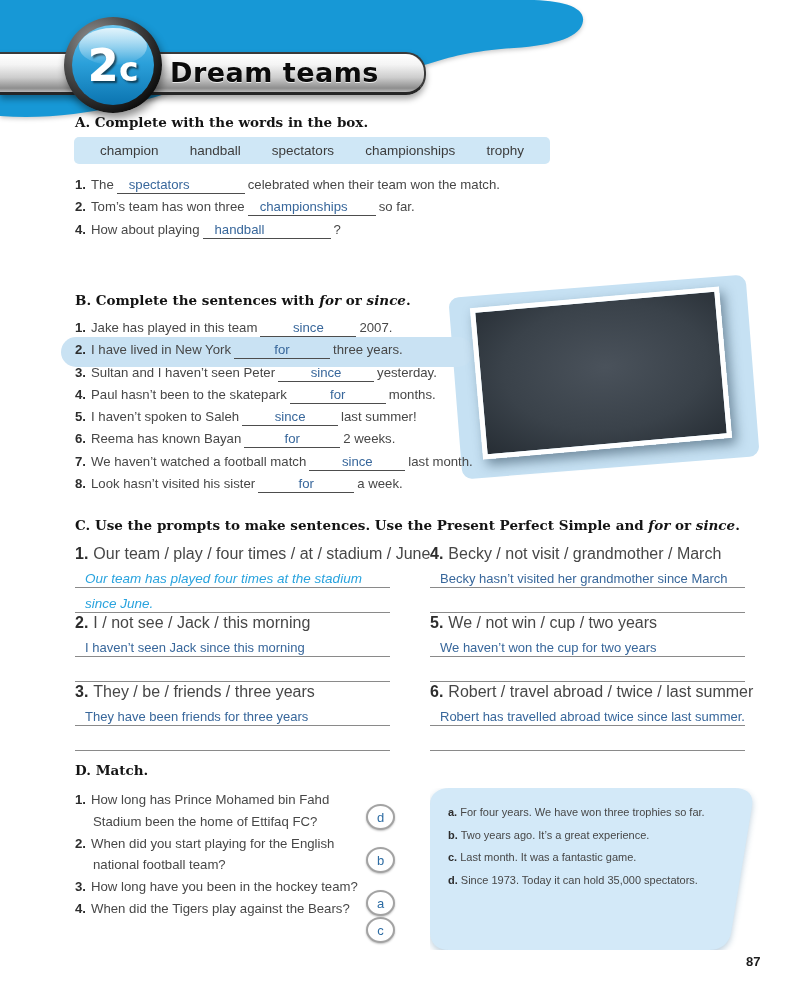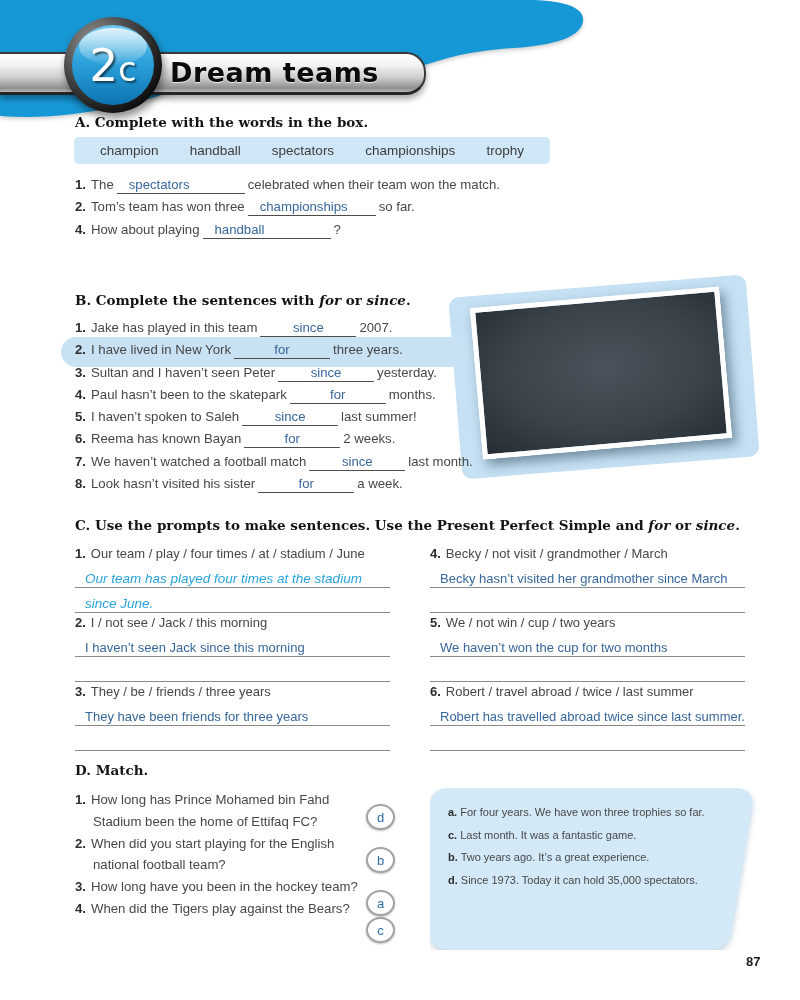--- a/index.html
+++ b/index.html
@@ -17,21 +17,21 @@
   .bar-title{position:absolute;left:170px;top:3px;font-family:"DejaVu Sans",sans-serif;
         font-weight:bold;font-size:27px;letter-spacing:.5px;color:#0b0b0b;text-shadow:0 1px 0 rgba(255,255,255,.7);}
   .badge{position:absolute;left:64px;top:17px;width:98px;height:96px;border-radius:50%;z-index:3;
         background:radial-gradient(circle at 32% 28%,#9a9a9a 0%,#4c4c4c 38%,#0d0d0d 78%);
         box-shadow:2px 5px 9px rgba(0,0,0,.45);}
   .badge-inner{position:absolute;inset:8px;border-radius:50%;overflow:hidden;
         background:linear-gradient(180deg,#6ec7ef 0%,#2ba0da 48%,#0b74b0 100%);
         display:flex;align-items:center;justify-content:center;}
   .badge-inner::before{content:"";position:absolute;left:9%;top:4%;width:82%;height:46%;border-radius:50%;
         background:linear-gradient(180deg,rgba(255,255,255,.8),rgba(255,255,255,.05));}
-  .badge-text{position:relative;color:#fff;font-family:"DejaVu Sans",sans-serif;font-weight:normal;
+  .badge-text{position:relative;color:#fff;font-family:"DejaVu Sans",sans-serif;font-weight:bold;
         text-shadow:2px 2px 2px rgba(0,0,0,.55);line-height:1;}
   .badge-num{font-size:45px;}
   .badge-letter{font-size:33px;}
 
   
   .sec-title{font-family:"DejaVu Serif",serif;font-weight:bold;font-size:13.5px;color:#141414;}
   .sec-title .it{font-style:italic;}
   .num{font-weight:bold;color:#2d2d2d;margin-right:5px;}
   .sent{line-height:22.3px;white-space:nowrap;font-size:13.2px;position:relative;z-index:1;}
   .blank{display:inline-block;border-bottom:1.6px solid #4d4d4d;height:16px;vertical-align:baseline;
@@ -55,21 +55,21 @@
         transform:rotate(-4.5deg);z-index:1;}
   .photo-frame{position:absolute;left:476px;top:297px;width:240px;height:142px;border:5px solid #fff;
         transform:rotate(-5deg);z-index:2;
         background:radial-gradient(ellipse at 52% 46%,#4a525b 0%,#3a424a 58%,#262d34 100%);
         box-shadow:4px 6px 12px rgba(30,55,75,.5);}
 
   
   .secC{position:absolute;left:75px;top:517px;width:680px;z-index:2;}
   .c-grid{display:grid;grid-template-columns:315px 315px;column-gap:40px;margin-top:11px;}
   .c-item{height:67px;margin-bottom:2px;}
-  .c-prompt{line-height:19px;white-space:nowrap;font-size:13px;}
+  .c-prompt{line-height:19px;white-space:nowrap;font-size:16px;}
   .c-line{height:24px;border-bottom:1.5px solid #8a8a8a;position:relative;white-space:nowrap;}
   .c-ans{position:absolute;left:10px;bottom:1px;font-size:13px;color:#38679b;}
   .c-ans.example{color:#29a3de;font-style:italic;font-size:13.5px;margin-top:39px;}
 
   
   .secD{position:absolute;left:75px;top:762px;width:700px;z-index:2;}
   .d-questions{margin-top:11px;width:300px;}
   .d-q{line-height:21.8px;padding-left:18px;text-indent:-18px;font-size:13.2px;}
   .match-circle{position:absolute;width:25px;height:22px;border:2px solid #a3a3a3;border-radius:50%;
         background:#fff;color:#2d6ca3;font-size:13px;display:flex;align-items:center;justify-content:center;
@@ -172,21 +172,21 @@
           <div class="c-line">
               <span class="c-ans">Becky hasn’t visited her grandmother since March</span>
             </div>
           <div class="c-line">
               <span class="c-ans"></span>
             </div>
         </div>
         <div class="c-item">
           <div class="c-prompt"><span class="num">5.</span><span>We / not win / cup / two years</span></div>
           <div class="c-line">
-              <span class="c-ans">We haven’t won the cup for two months</span>
+              <span class="c-ans">We haven’t won the cup for two years</span>
             </div>
           <div class="c-line">
               <span class="c-ans"></span>
             </div>
         </div>
         <div class="c-item">
           <div class="c-prompt"><span class="num">6.</span><span>Robert / travel abroad / twice / last summer</span></div>
           <div class="c-line">
               <span class="c-ans">Robert has travelled abroad twice since last summer.</span>
             </div>
@@ -219,20 +219,20 @@
     </div>
   <div class="match-circle" style="left:366px;top:917px">
       <span>c</span>
     </div>
 
   <svg class="d-box-svg" viewBox="0 0 332 162">
     <path d="M20,0 H304 C318,0 324,7 322,18 L301,145 C299,156 290,162 279,162 H19 C7,162 0,155 0,144 V17 C0,6 8,0 20,0 Z" fill="#d3e9f8"></path>
   </svg>
   <div class="d-box-content">
     <div class="d-ans"><span class="d-letter">a.</span> <span>For four years. We have won three trophies so far.</span></div>
+    <div class="d-ans"><span class="d-letter">b.</span> <span>Two years ago. It’s a great experience.</span></div>
     <div class="d-ans"><span class="d-letter">c.</span> <span>Last month. It was a fantastic game.</span></div>
-    <div class="d-ans"><span class="d-letter">b.</span> <span>Two years ago. It’s a great experience.</span></div>
     <div class="d-ans"><span class="d-letter">d.</span> <span>Since 1973. Today it can hold 35,000 spectators.</span></div>
   </div>
 
   <div class="page-number">87</div>
 
 </div>
 
 </body></html>

